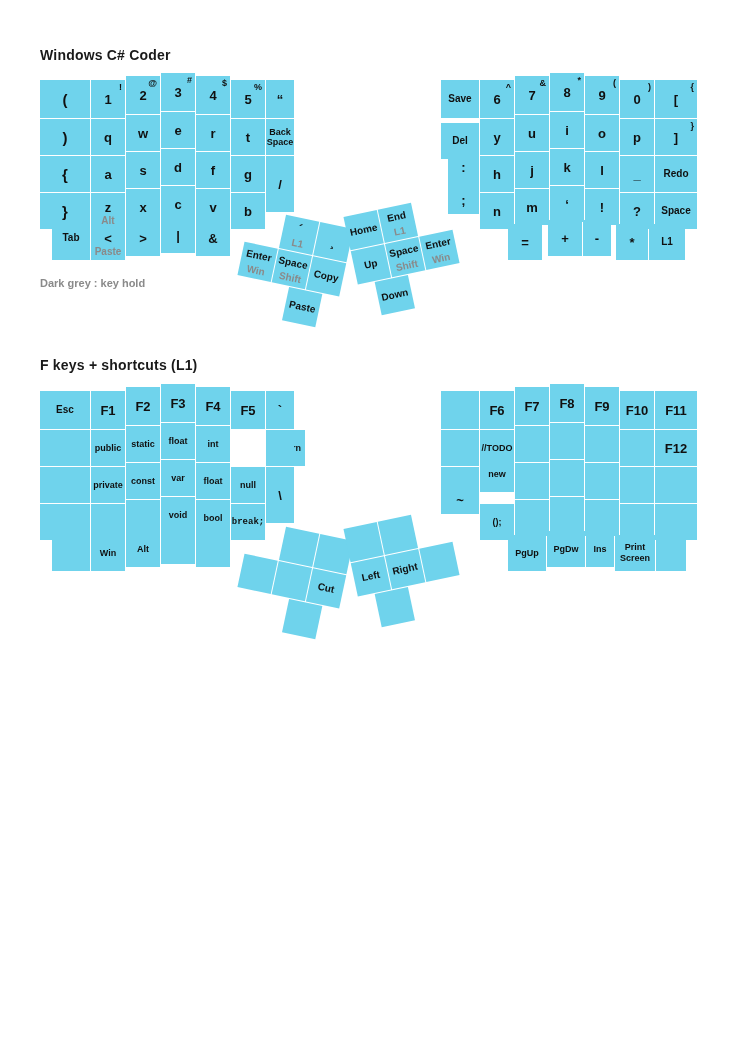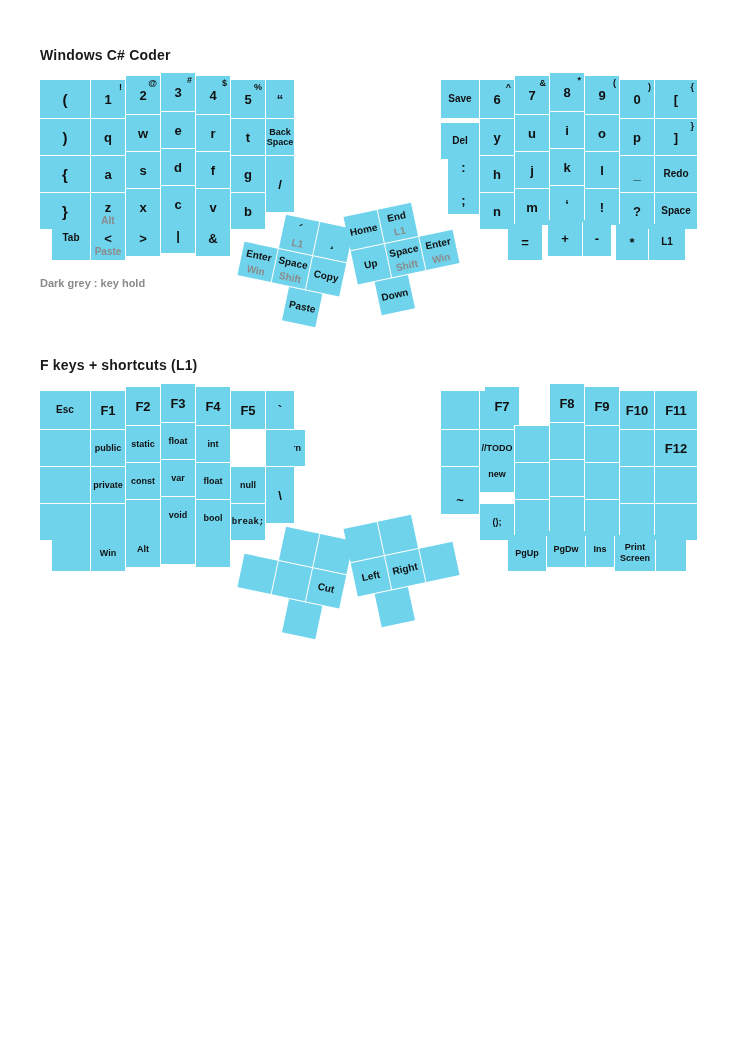--- a/index.html
+++ b/index.html
@@ -493,21 +493,21 @@
     <span class="lbl c tiny"></span>
   </div>
 </div>
 
 <div class="key" style="left:441px; top:391px; width:38px; height:38px;">
   <span class="lbl c tiny"></span>
 </div>
 <div class="key" style="left:480px; top:391px; width:34px; height:38px;">
   <span class="lbl c">F6</span>
 </div>
-<div class="key" style="left:485px; top:387px; width:34px; height:38px;">
+<div class="key" style="left:515px; top:387px; width:34px; height:38px;">
   <span class="lbl c">F7</span>
 </div>
 <div class="key" style="left:550px; top:384px; width:34px; height:38px;">
   <span class="lbl c">F8</span>
 </div>
 <div class="key" style="left:585px; top:387px; width:34px; height:38px;">
   <span class="lbl c">F9</span>
 </div>
 <div class="key" style="left:620px; top:391px; width:34px; height:38px;">
   <span class="lbl c">F10</span>

